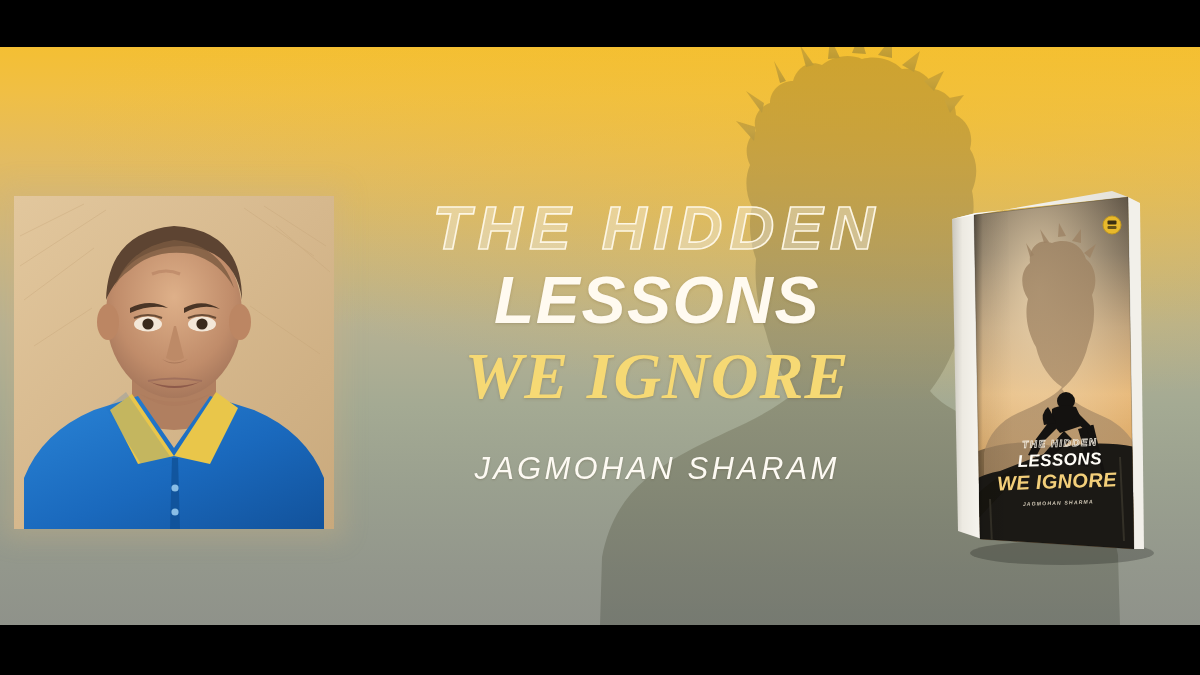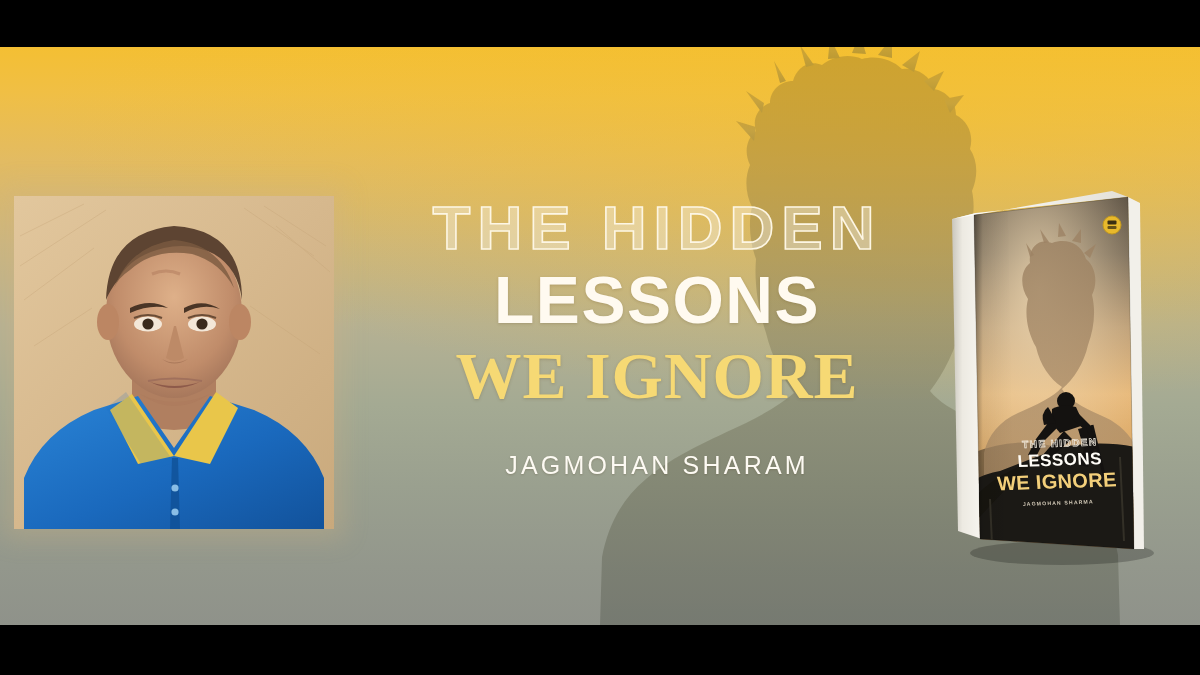--- a/index.html
+++ b/index.html
@@ -6,21 +6,21 @@
   body{width:1200px;height:675px;overflow:hidden;font-family:"Liberation Sans",sans-serif;}
 
   #stage{position:relative;width:1200px;height:675px;background:#000;overflow:hidden;}
 
   
   .bar{position:absolute;left:0;width:1200px;background:#000;z-index:60;}
   .bar.top{top:0;height:47px;}
   .bar.bottom{bottom:0;height:50px;}
 
   
-  #canvas{position:absolute;left:0;top:47px;width:1200px;height:578px;overflow:hidden;}
+  #canvas{position:absolute;left:0;top:47px;width:1200px;height:578px;overflow:hidden;font-style:italic;}
   #bg{position:absolute;inset:0;
       background:linear-gradient(180deg,
         #f4bf33 0%,
         #f0bf45 8%,
         #e2bb63 20%,
         #cbb680 34%,
         #b5b193 48%,
         #a4aa93 62%,
         #9aa08f 76%,
         #93978c 90%,
@@ -63,21 +63,21 @@
   }
   .t-ignore{
     font-family:"Liberation Serif",serif;
     font-size:66px;font-weight:700;line-height:1;
     letter-spacing:1px;color:#f6d974;
     text-shadow:0 1px 3px rgba(90,70,30,.25);
     margin:10px 0 0 0;white-space:nowrap;
   }
   .t-author{
     font-family:"Liberation Sans",sans-serif;
-    font-size:25px;font-weight:400;line-height:1;
+    font-size:31px;font-weight:400;line-height:1;
     letter-spacing:3.2px;color:#fdfaf3;
     margin:44px 0 0 0;white-space:nowrap;
     text-shadow:0 1px 2px rgba(80,65,35,.25);
   }
 
   
   #book{position:absolute;left:944px;top:110px;width:220px;height:400px;z-index:25;}
   #book svg{display:block;width:100%;height:100%;overflow:visible;}
 
   

